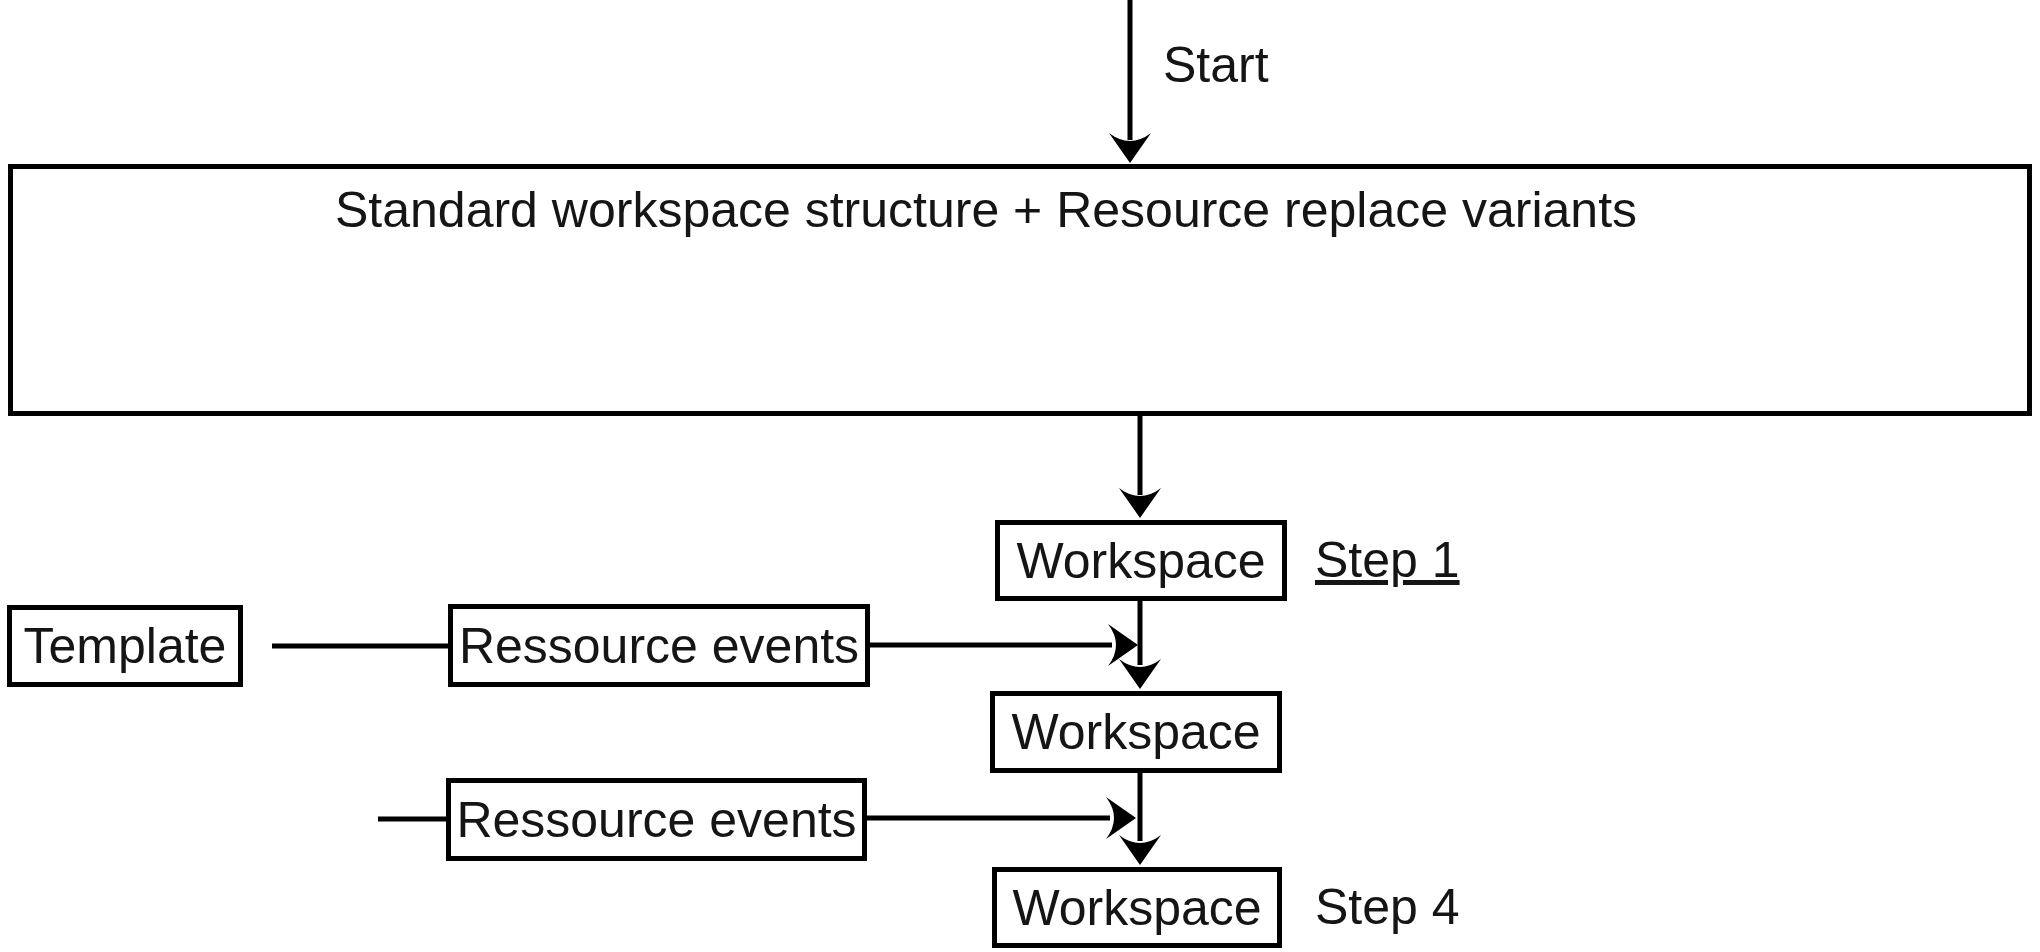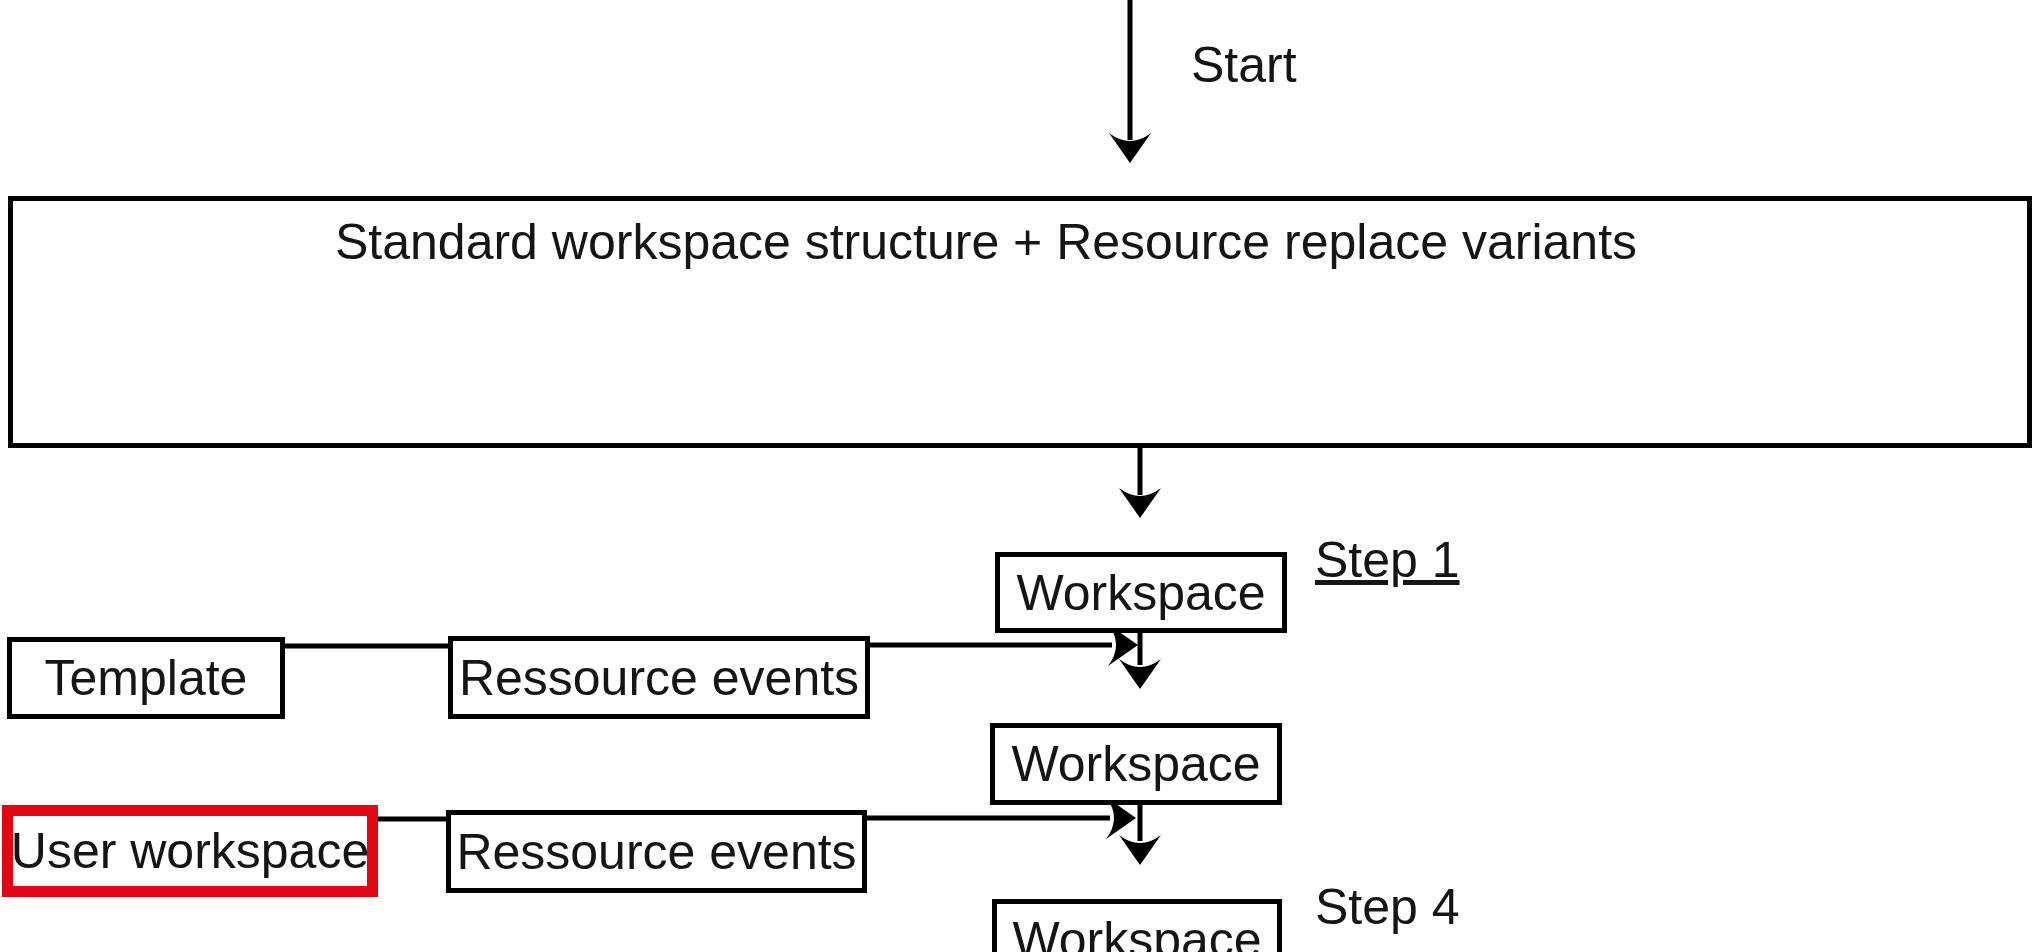--- a/index.html
+++ b/index.html
@@ -23,21 +23,20 @@
   #wires path{fill:var(--line);stroke:none;}
   .box{
     position:absolute;
     box-sizing:border-box;
     background:var(--box_fill);
     border:5px solid var(--line);
     display:flex;align-items:center;justify-content:center;
     font-size:50px;
     white-space:nowrap;
     line-height:1;
-    margin-top:32px;
   }
   .main-box{justify-content:flex-start;align-items:flex-start;}
   .main-box .title{
     position:absolute;left:322px;top:8px;
     font-size:50px;line-height:66px;white-space:nowrap;
   }
   .red-box{border:11px solid var(--highlight);}
   .float-label{
     position:absolute;
     font-size:50px;line-height:66px;white-space:nowrap;
@@ -62,45 +61,42 @@
     <path d="M 1108 624 Q 1124 645 1108 666 L 1138 645 Z"></path>
     <path d="M 1119 659 Q 1140 675 1161 659 L 1140 689 Z"></path>
 
     <line x1="1140" y1="773" x2="1140" y2="841"></line>
     <line x1="378" y1="819" x2="446" y2="819"></line>
     <line x1="867" y1="818" x2="1110" y2="818"></line>
     <path d="M 1106 797 Q 1122 818 1106 839 L 1136 818 Z"></path>
     <path d="M 1119 835 Q 1140 851 1161 835 L 1140 865 Z"></path>
   </svg>
 
-  <div class="float-label" style="left:1163px;top:32px;margin-left:28px;">Start</div>
+  <div class="float-label" style="left:1163px;top:32px;">Start</div>
 
   <div class="box main-box" style="left:8px;top:164px;width:2024px;height:252px;">
     <span class="title">Standard workspace structure + Resource replace variants</span>
   </div>
 
   <div class="box" style="left:995px;top:520px;width:292px;height:81px;">
     <span>Workspace</span>
   </div>
   <div class="float-label" style="left:1315px;top:527px;text-decoration:underline;">Step 1</div>
 
-  <div class="box" style="left:7px;top:605px;width:278px;height:82px;text-align:center;">
+  <div class="box" style="left:7px;top:605px;width:236px;height:82px;text-align:center;">
     <span>Template</span>
   </div>
   <div class="box" style="left:448px;top:604px;width:422px;height:83px;">
     <span>Ressource events</span>
   </div>
 
   <div class="box" style="left:990px;top:691px;width:292px;height:82px;">
     <span>Workspace</span>
   </div>
 
-  <div class="box red-box" style="left:2px;top:773px;width:376px;height:92px;">
-    <span>User workspace</span>
-  </div>
   <div class="box" style="left:446px;top:778px;width:421px;height:83px;">
     <span>Ressource events</span>
   </div>
 
   <div class="box" style="left:992px;top:867px;width:290px;height:81px;">
     <span>Workspace</span>
   </div>
   <div class="float-label" style="left:1315px;top:874px;">Step 4</div>
 
 </div>

